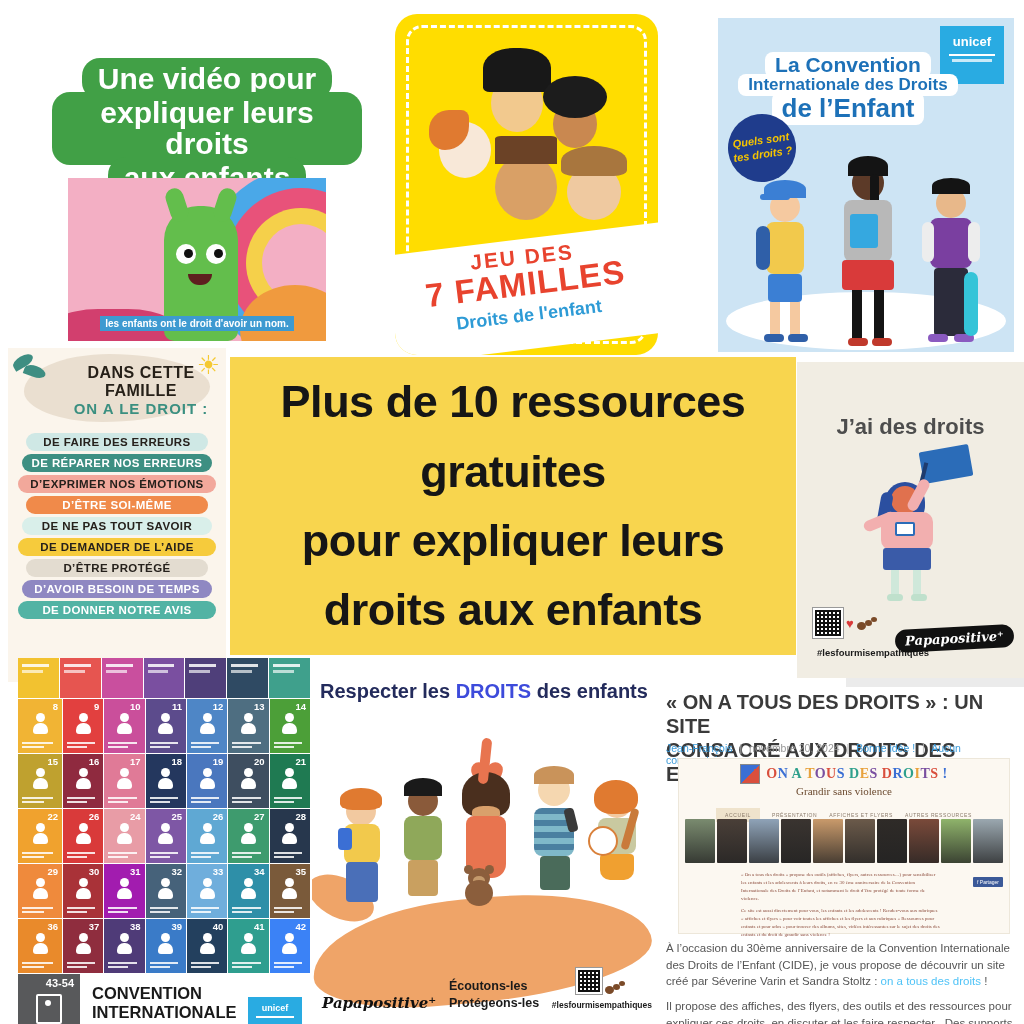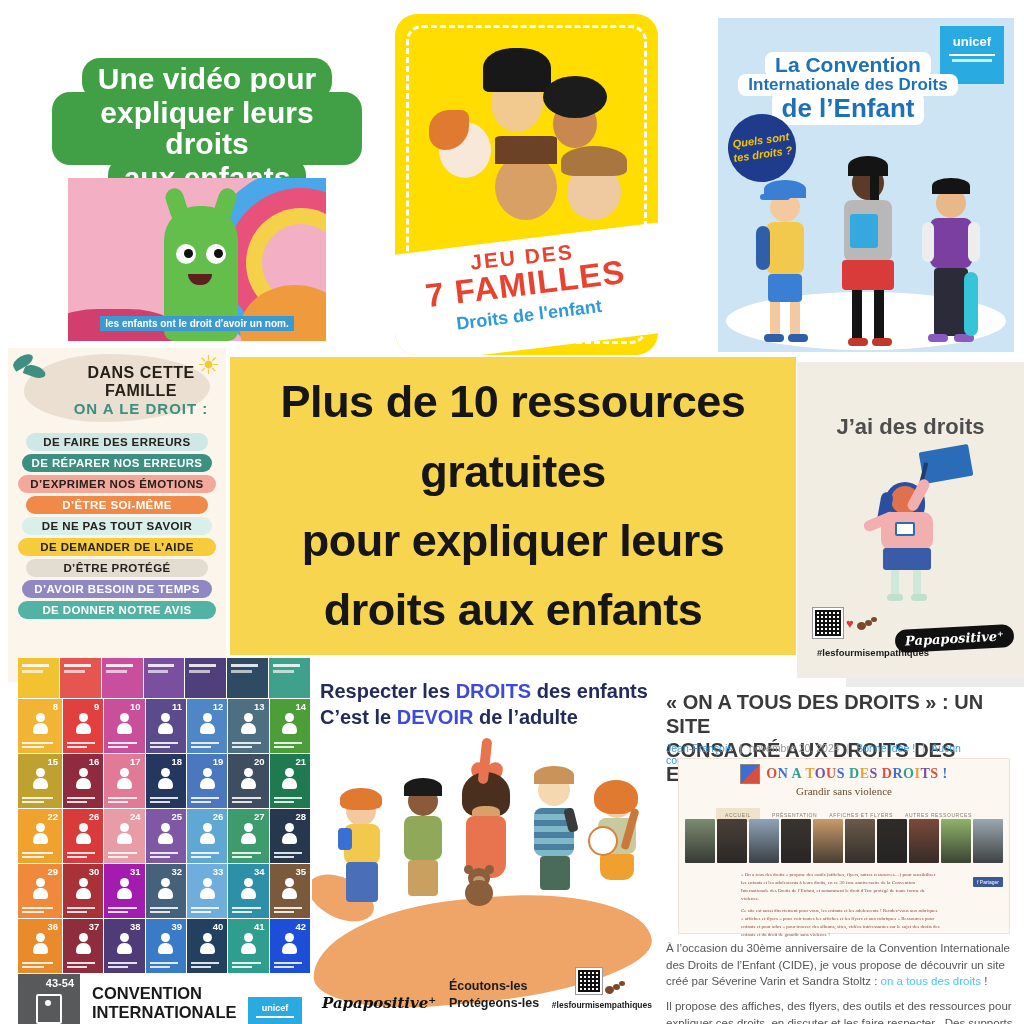--- a/index.html
+++ b/index.html
@@ -634,21 +634,21 @@
         </div>
         <div class="gcell" style="background: rgb(47, 158, 143);">
           <span class="gnum">41</span>
           <span class="picto">
             <span class="head" style="display:block;"></span>
             <span class="body" style="display:block;"></span>
           </span>
           <span class="gbar1"></span>
           <span class="gbar2"></span>
         </div>
-        <div class="gcell" style="background: #1d4ed8;">
+        <div class="gcell" style="background: #3b82f6;">
           <span class="gnum">42</span>
           <span class="picto">
             <span class="head" style="display:block;"></span>
             <span class="body" style="display:block;"></span>
           </span>
           <span class="gbar1"></span>
           <span class="gbar2"></span>
         </div>
       </div>
     <div class="grid-bottom">
@@ -664,21 +664,20 @@
           <span>unicef</span>
           <div class="bar"></div>
         </div>
       </div>
     </div>
   </div>
 
   <div class="panel respect">
     <div class="respect-title">
       <div id="respect-line1"><span style="color: rgb(35, 43, 92);">Respecter les </span><span style="color: rgb(61, 75, 219);">DROITS</span><span style="color: rgb(35, 43, 92);"> des enfants</span></div>
-      <div id="respect-line2"><span style="color: rgb(35, 43, 92);">C’est le </span><span style="color: rgb(61, 75, 219);">DEVOIR</span><span style="color: rgb(35, 43, 92);"> de l’adulte</span></div>
     </div>
     <div class="heart-big">♥</div>
     <div class="thumb"></div>
     <div class="hand"></div>
     <div class="kid2" style="left:24px;top:128px;height:130px;">
       <div style="left:10px;top:8px;width:30px;height:30px;background:#F2C9A0;border-radius:50%;"></div>
       <div style="left:4px;top:0;width:42px;height:22px;background:#E07A30;border-radius:50% 50% 30% 30%;"></div>
       <div style="left:8px;top:36px;width:36px;height:40px;background:#F2C94C;border-radius:8px;"></div>
       <div style="left:2px;top:40px;width:14px;height:22px;background:#3B6FD4;border-radius:4px;"></div>
       <div style="left:10px;top:74px;width:32px;height:40px;background:#4A6FB8;border-radius:4px;"></div>

